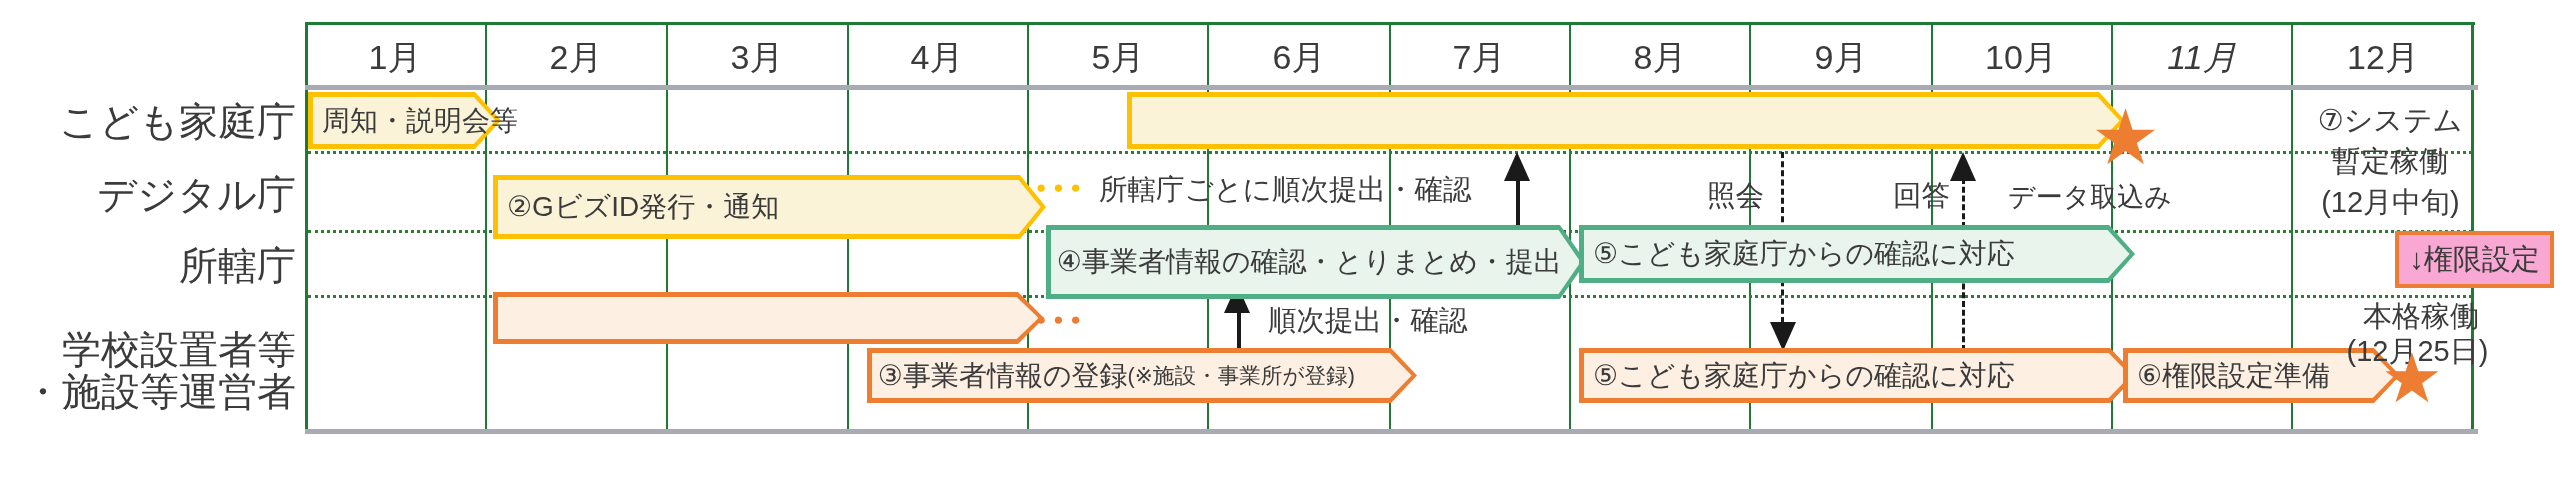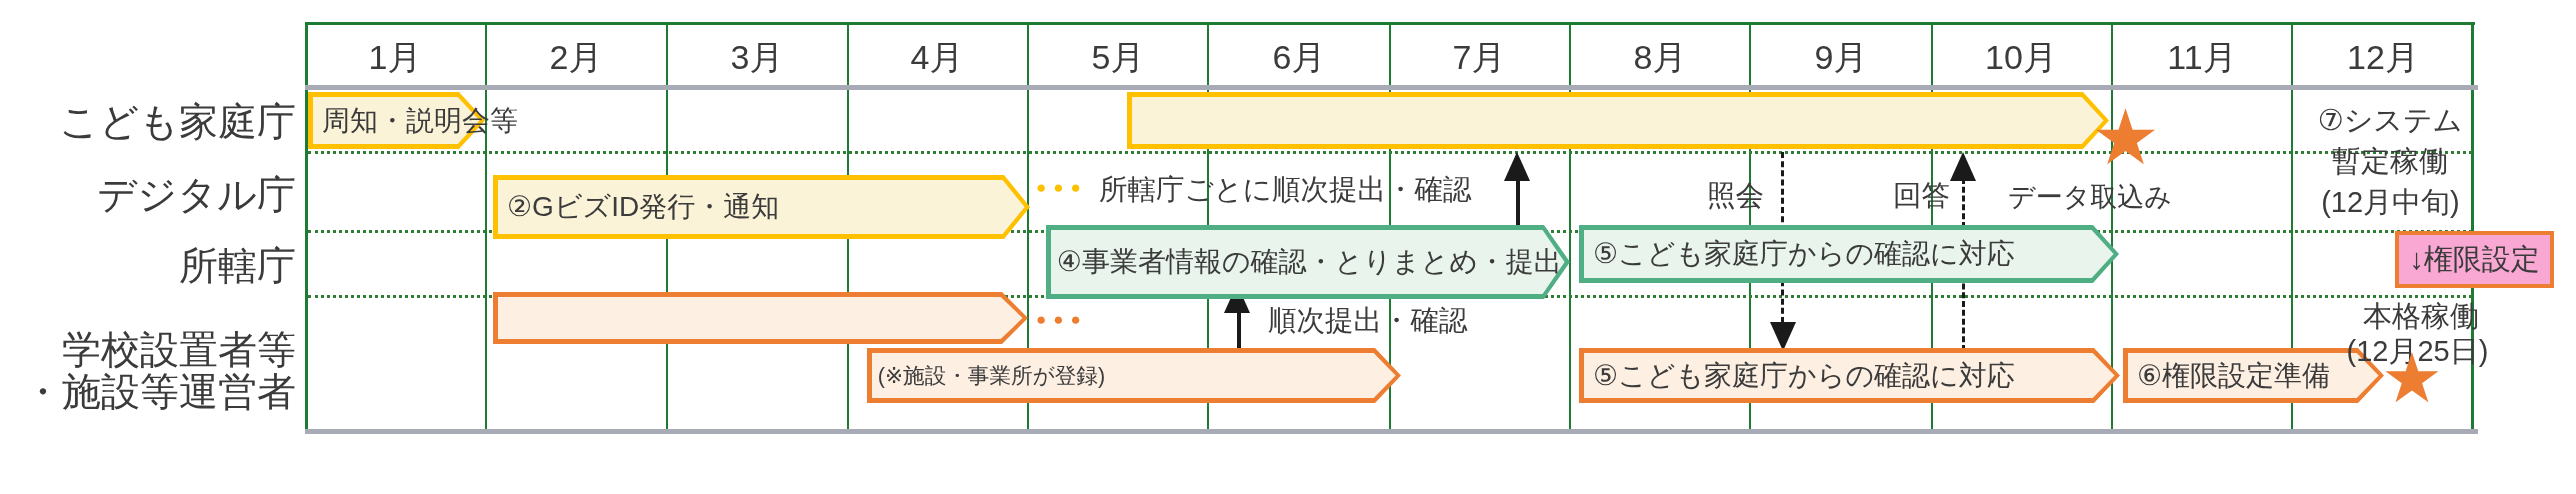--- a/index.html
+++ b/index.html
@@ -6,21 +6,21 @@
   body{width:2576px;height:494px;position:relative;overflow:hidden;
        font-family:"Liberation Sans","DejaVu Sans",sans-serif;color:#3b3b3b;}
   
   .vline{position:absolute;top:22.4px;height:407px;width:2.3px;background:#1e7b34;z-index:1;}
   .border-green{position:absolute;background:#1e7b34;z-index:1;}
   .gray-bar{position:absolute;height:5.4px;background:#a8abb6;z-index:2;}
   .dotline{position:absolute;height:0;border-top:3.1px dotted #2e7d32;z-index:1;}
   .month{position:absolute;top:35px;width:180px;text-align:center;font-size:34px;z-index:2;}
   .rowlabel{position:absolute;left:0;width:296px;text-align:right;font-size:39px;line-height:43px;z-index:2;}
   
-  .bar{position:absolute;z-index:4;}
+  .bar{position:absolute;z-index:4;padding-left:16px;}
   .bar .outer{position:absolute;left:0;top:0;right:0;bottom:0;
       clip-path:polygon(0 0,calc(100% - 26px) 0,100% 50%,calc(100% - 26px) 100%,0 100%);}
   .bar .inner{position:absolute;left:4.6px;top:4.6px;right:5.4px;bottom:4.6px;
       clip-path:polygon(0 0,calc(100% - 22.4px) 0,100% 50%,calc(100% - 22.4px) 100%,0 100%);}
   .bar .lbl{position:absolute;left:14px;top:0;bottom:0;display:flex;align-items:center;
       font-size:28px;white-space:nowrap;z-index:2;}
   .bar .lbl .small{font-size:21.6px;}
   .y .outer{background:#ffc000;} .y .inner{background:#fbf3d8;}
   .g .outer{background:#4fae84;} .g .inner{background:#e8f4ec;}
   .o .outer{background:#ed7d31;} .o .inner{background:#fdefe2;}
@@ -70,21 +70,21 @@
 <div class="month" style="left:305px;">1月</div>
 <div class="month" style="left:486px;">2月</div>
 <div class="month" style="left:667px;">3月</div>
 <div class="month" style="left:847px;">4月</div>
 <div class="month" style="left:1028px;">5月</div>
 <div class="month" style="left:1209px;">6月</div>
 <div class="month" style="left:1389px;">7月</div>
 <div class="month" style="left:1570px;">8月</div>
 <div class="month" style="left:1751px;">9月</div>
 <div class="month" style="left:1931px;">10月</div>
-<div class="month" style="left:2112px;">11月</div>
+<div class="month" style="left:2112px;font-style:italic;">11月</div>
 <div class="month" style="left:2293px;">12月</div>
 
 <div class="dotline" style="left:308px;top:151px;width:2164px;"></div>
 <div class="dotline" style="left:308px;top:230px;width:2164px;"></div>
 <div class="dotline" style="left:308px;top:295px;width:2164px;"></div>
 
 <div class="tri-up" style="left:1504px;top:152px;"></div>
 <div class="sline" style="left:1516px;top:178px;height:49px;"></div>
 
 <div class="tri-up" style="left:1224px;top:284px;"></div>
@@ -125,20 +125,21 @@
 
 <div class="bar o" style="left:493px;top:292px;width:535px;height:52px;">
   <div class="outer"></div>
   <div class="inner"></div>
 </div>
 
 <div class="bar o" style="left:867px;top:348px;width:534px;height:55px;">
   <div class="outer"></div>
   <div class="inner"></div>
   <div class="lbl" style="left:10.8px;">
+      <span>③事業者情報の登録</span>
       <span class="small">(※施設・事業所が登録)</span>
     </div>
 </div>
 <div class="bar o" style="left:1579px;top:348px;width:541px;height:55px;">
   <div class="outer"></div>
   <div class="inner"></div>
   <div class="lbl">⑤こども家庭庁からの確認に対応</div>
 </div>
 <div class="bar o" style="left:2123px;top:348px;width:261px;height:55px;">
   <div class="outer"></div>

